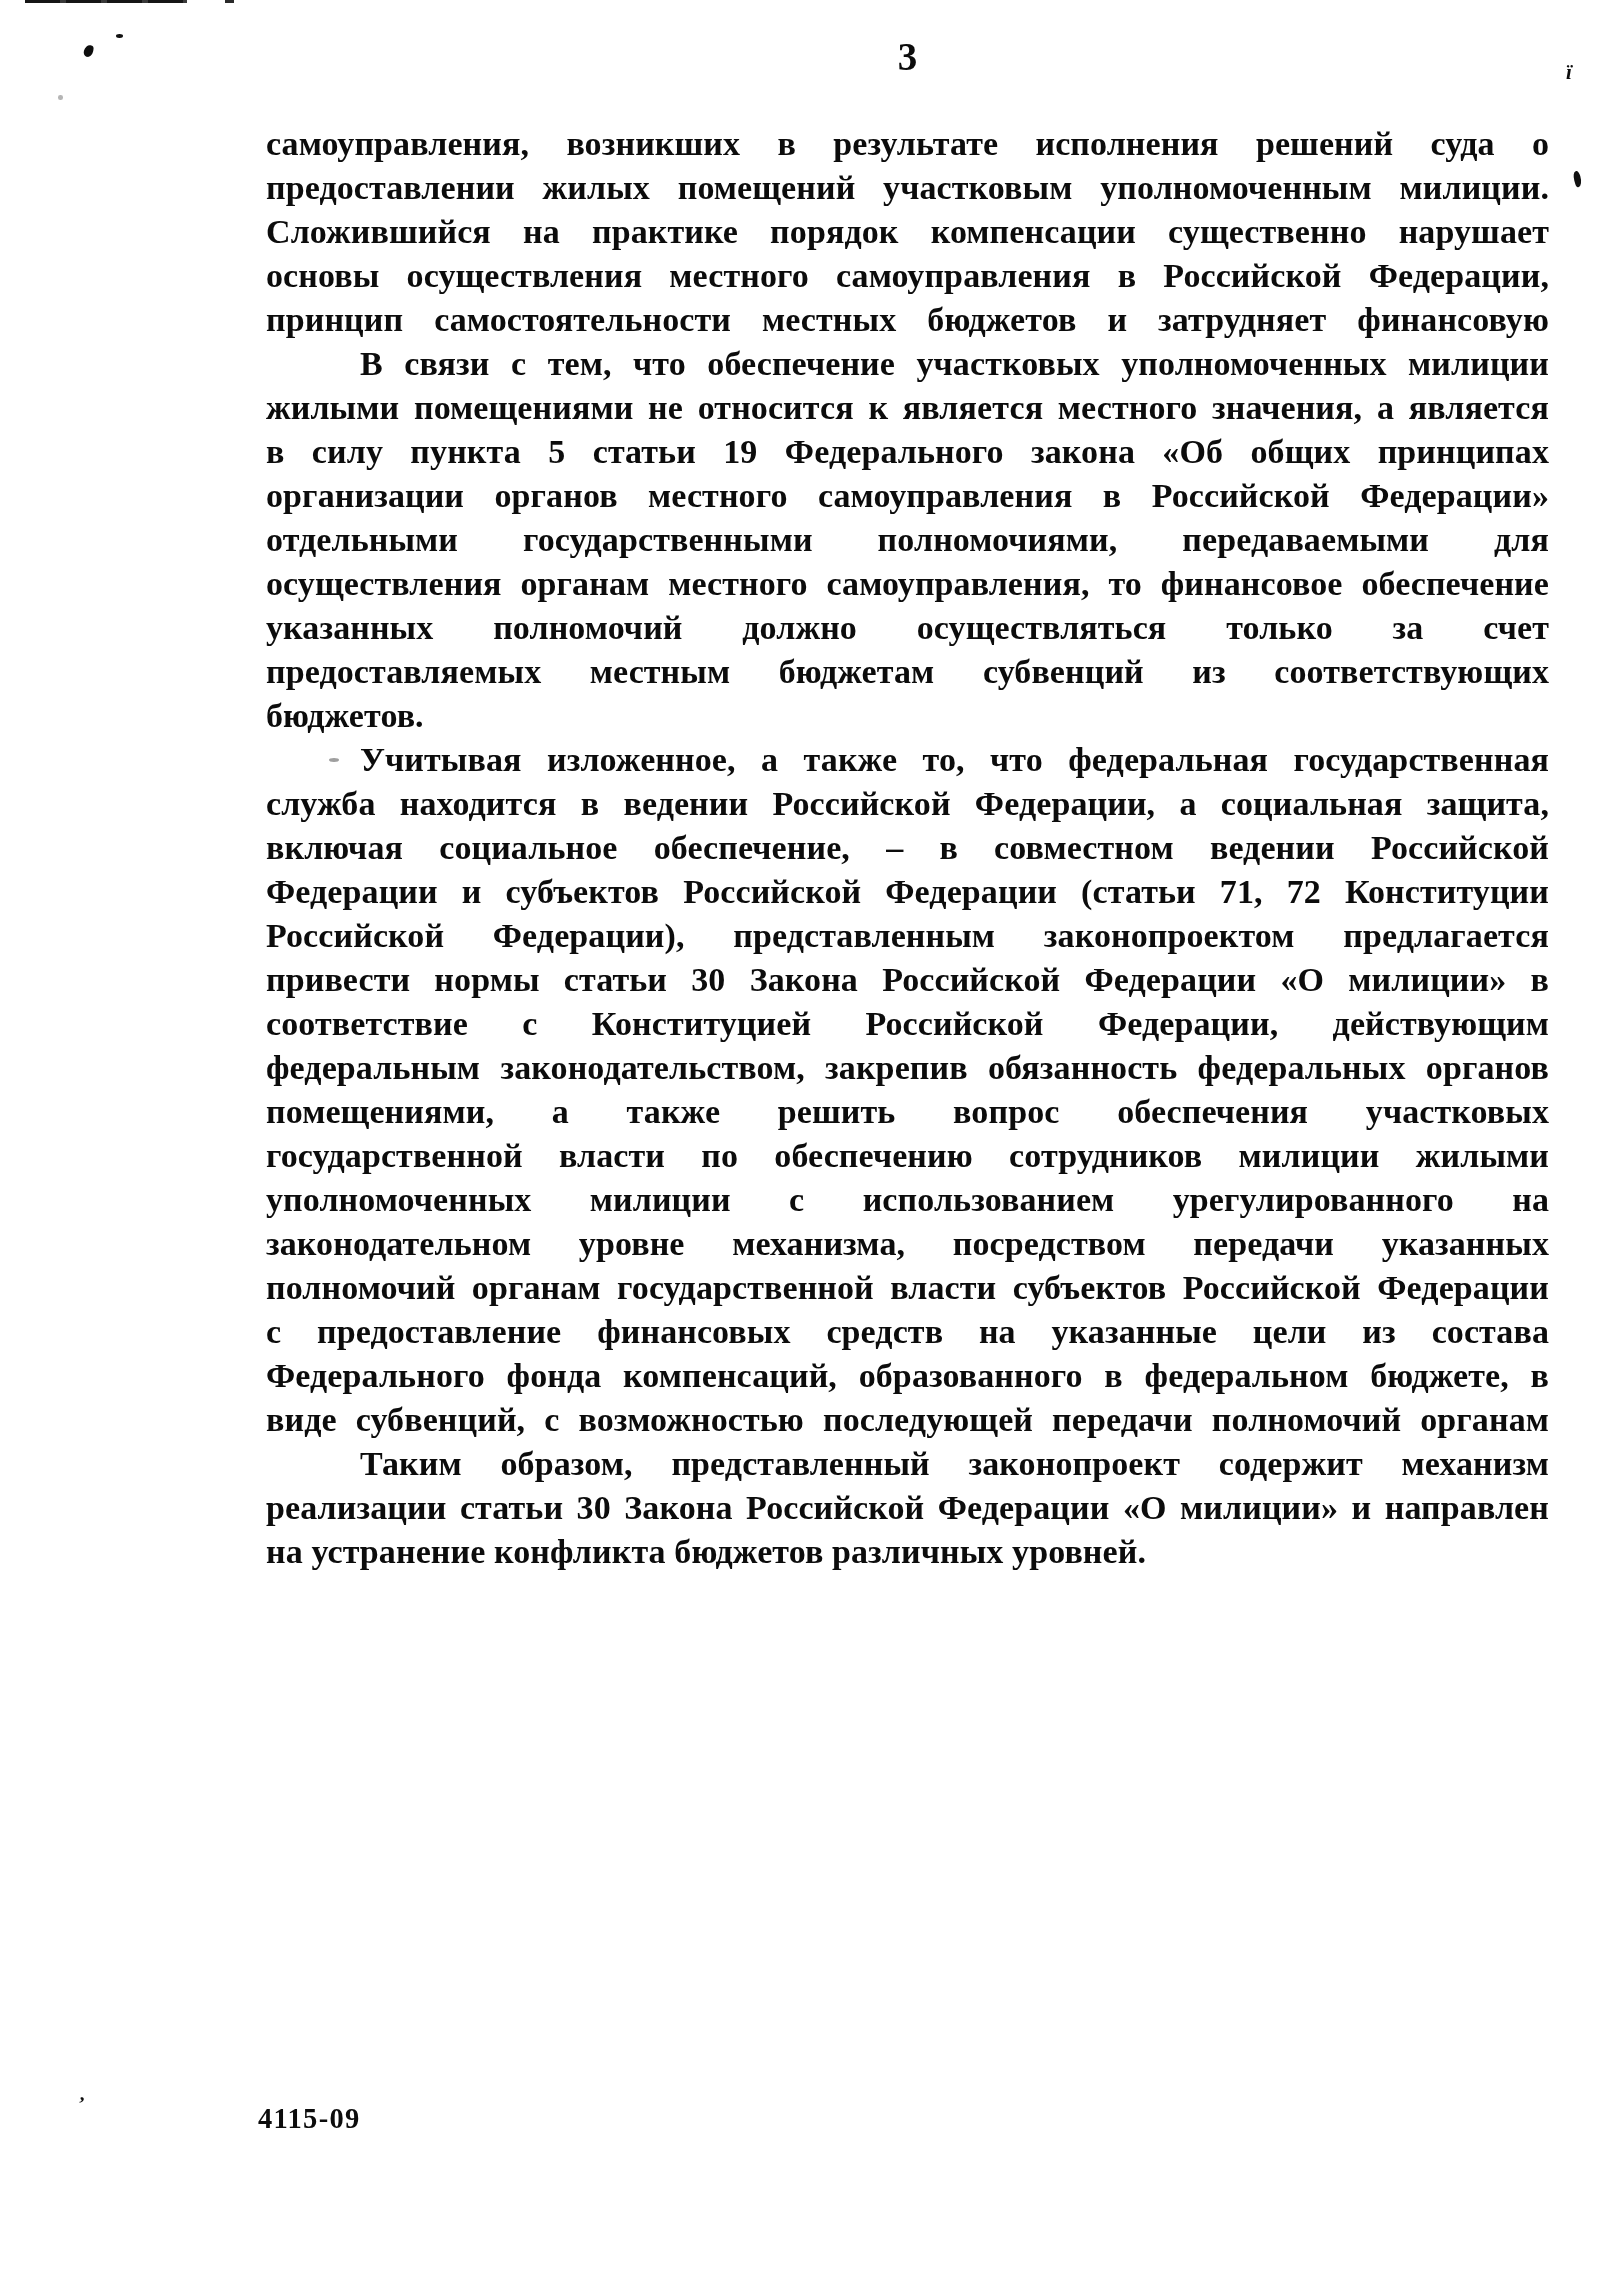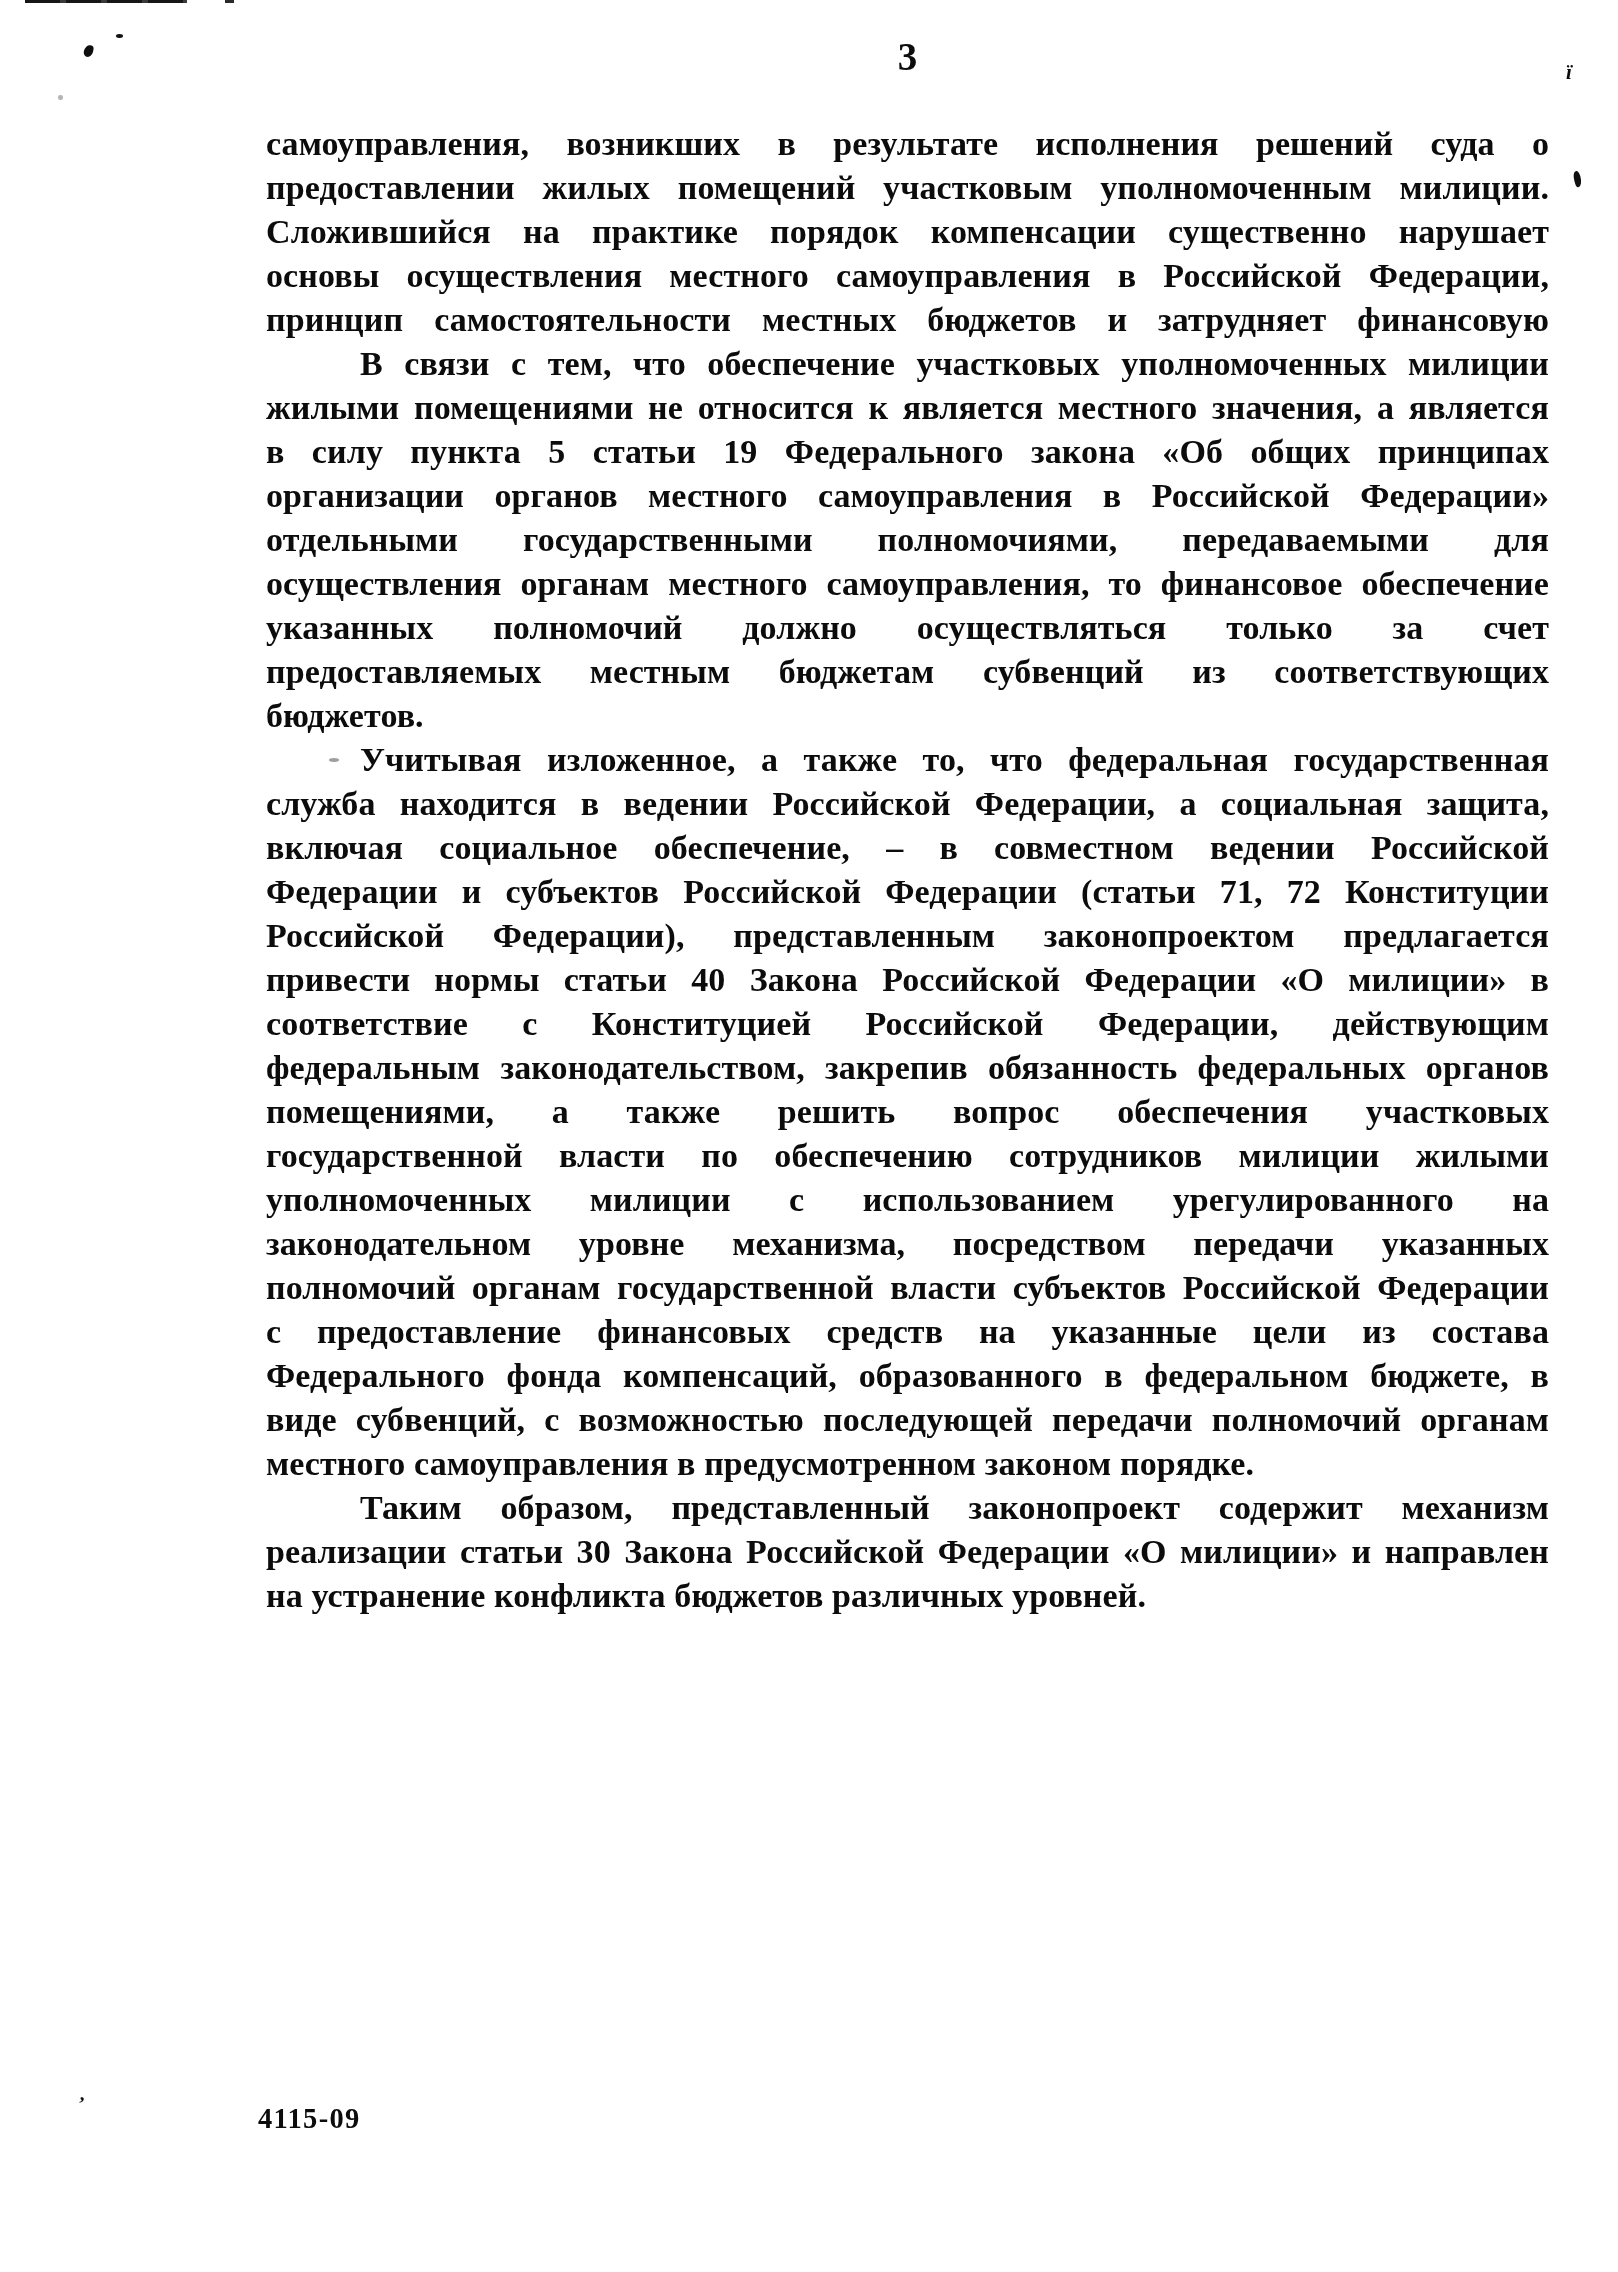--- a/index.html
+++ b/index.html
@@ -116,32 +116,31 @@
       <div class="line">отдельными государственными полномочиями, передаваемыми для</div>
       <div class="line">осуществления органам местного самоуправления, то финансовое обеспечение</div>
       <div class="line">указанных полномочий должно осуществляться только за счет</div>
       <div class="line">предоставляемых местным бюджетам субвенций из соответствующих</div>
       <div class="line last">бюджетов.</div>
       <div class="line indent">Учитывая изложенное, а также то, что федеральная государственная</div>
       <div class="line">служба находится в ведении Российской Федерации, а социальная защита,</div>
       <div class="line">включая социальное обеспечение, – в совместном ведении Российской</div>
       <div class="line">Федерации и субъектов Российской Федерации (статьи 71, 72 Конституции</div>
       <div class="line">Российской Федерации), представленным законопроектом предлагается</div>
-      <div class="line">привести нормы статьи 40 Закона Российской Федерации «О милиции» в</div>
+      <div class="line">привести нормы статьи 30 Закона Российской Федерации «О милиции» в</div>
       <div class="line">соответствие с Конституцией Российской Федерации, действующим</div>
       <div class="line">федеральным законодательством, закрепив обязанность федеральных органов</div>
       <div class="line">помещениями, а также решить вопрос обеспечения участковых</div>
       <div class="line">государственной власти по обеспечению сотрудников милиции жилыми</div>
       <div class="line">уполномоченных милиции с использованием урегулированного на</div>
       <div class="line">законодательном уровне механизма, посредством передачи указанных</div>
       <div class="line">полномочий органам государственной власти субъектов Российской Федерации</div>
       <div class="line">с предоставление финансовых средств на указанные цели из состава</div>
       <div class="line">Федерального фонда компенсаций, образованного в федеральном бюджете, в</div>
       <div class="line">виде субвенций, с возможностью последующей передачи полномочий органам</div>
-      <div class="line last">местного самоуправления в предусмотренном законом порядке.</div>
       <div class="line indent">Таким образом, представленный законопроект содержит механизм</div>
       <div class="line">реализации статьи 30 Закона Российской Федерации «О милиции» и направлен</div>
       <div class="line last">на устранение конфликта бюджетов различных уровней.</div>
     </div>
 
   <div class="footer-code">4115-09</div>
 
 </div>
 
 

